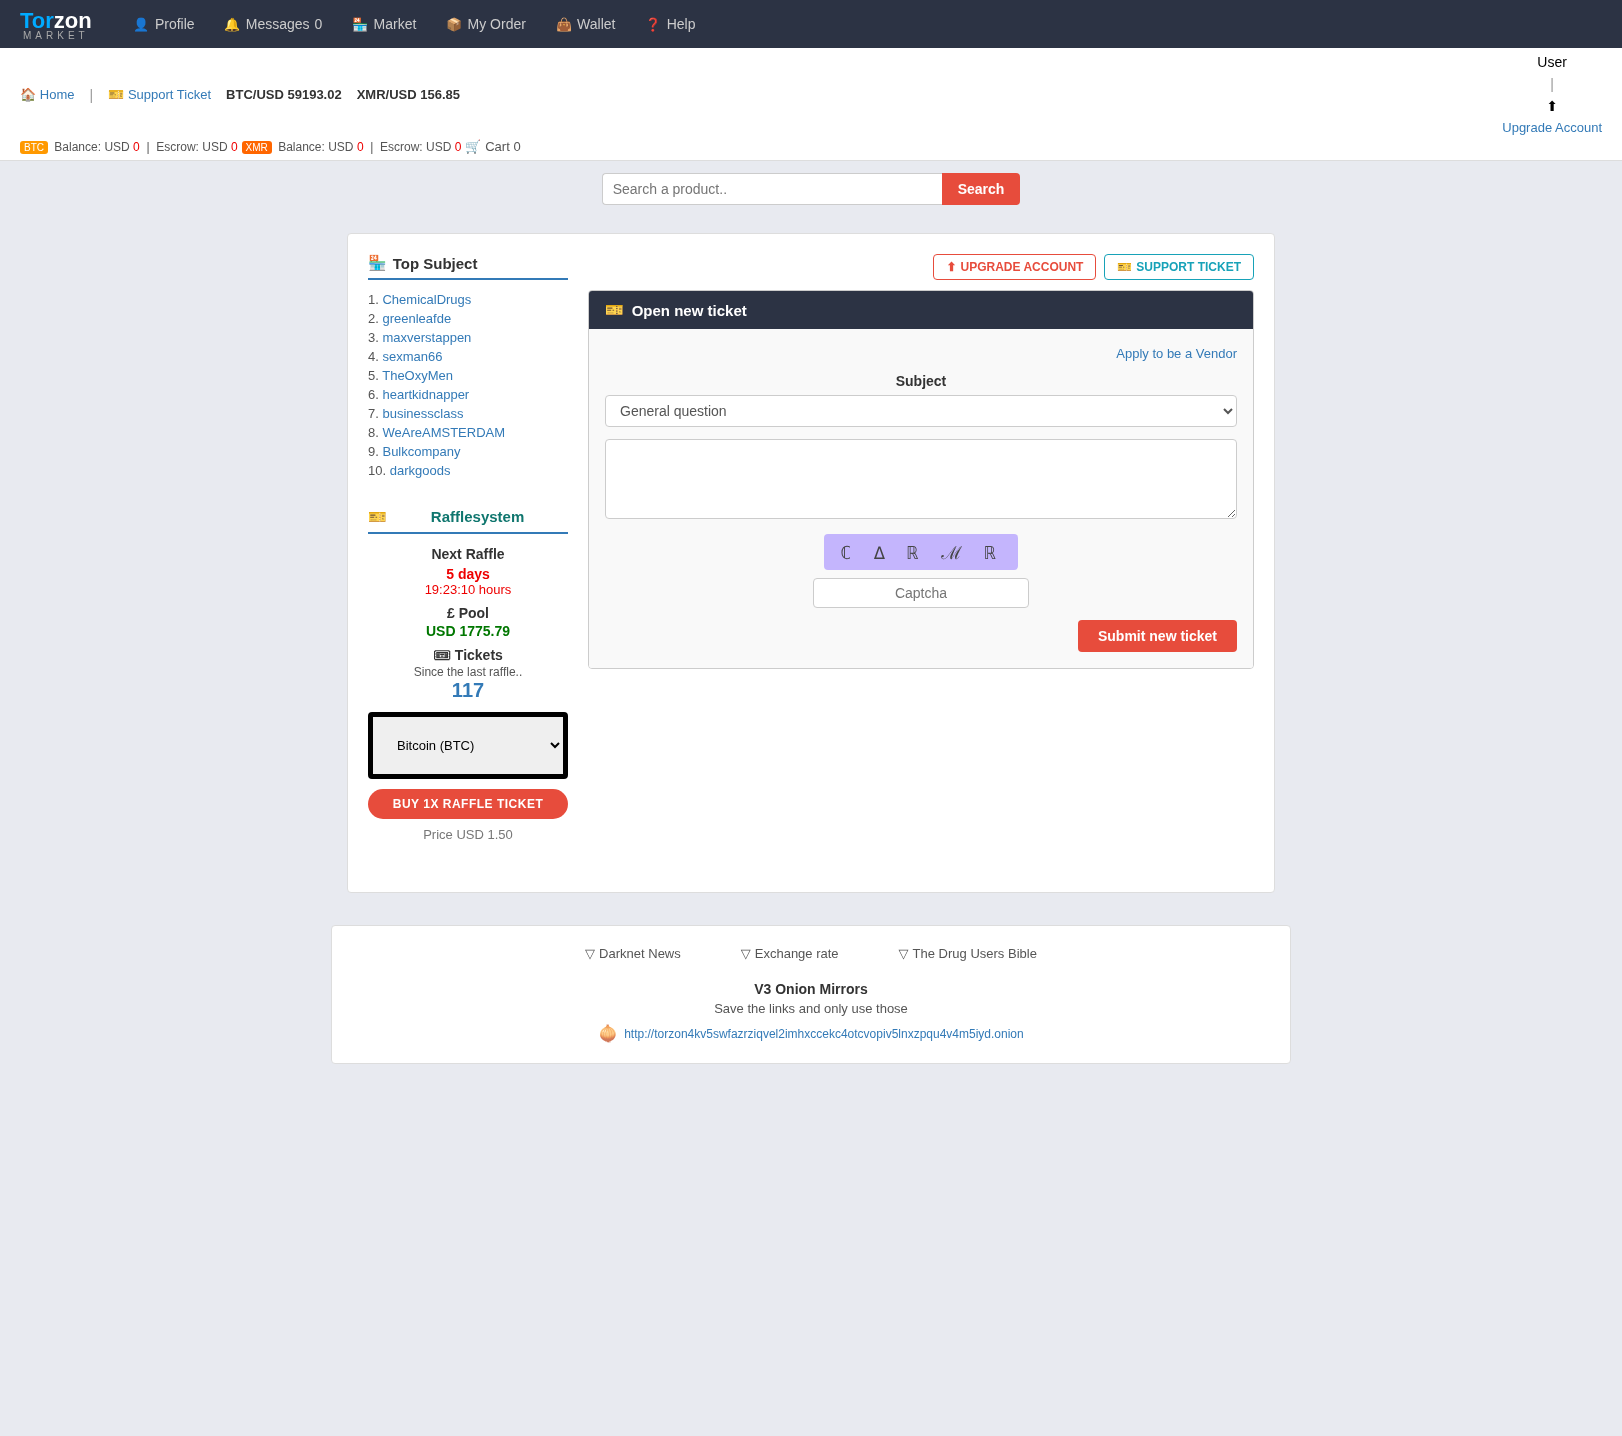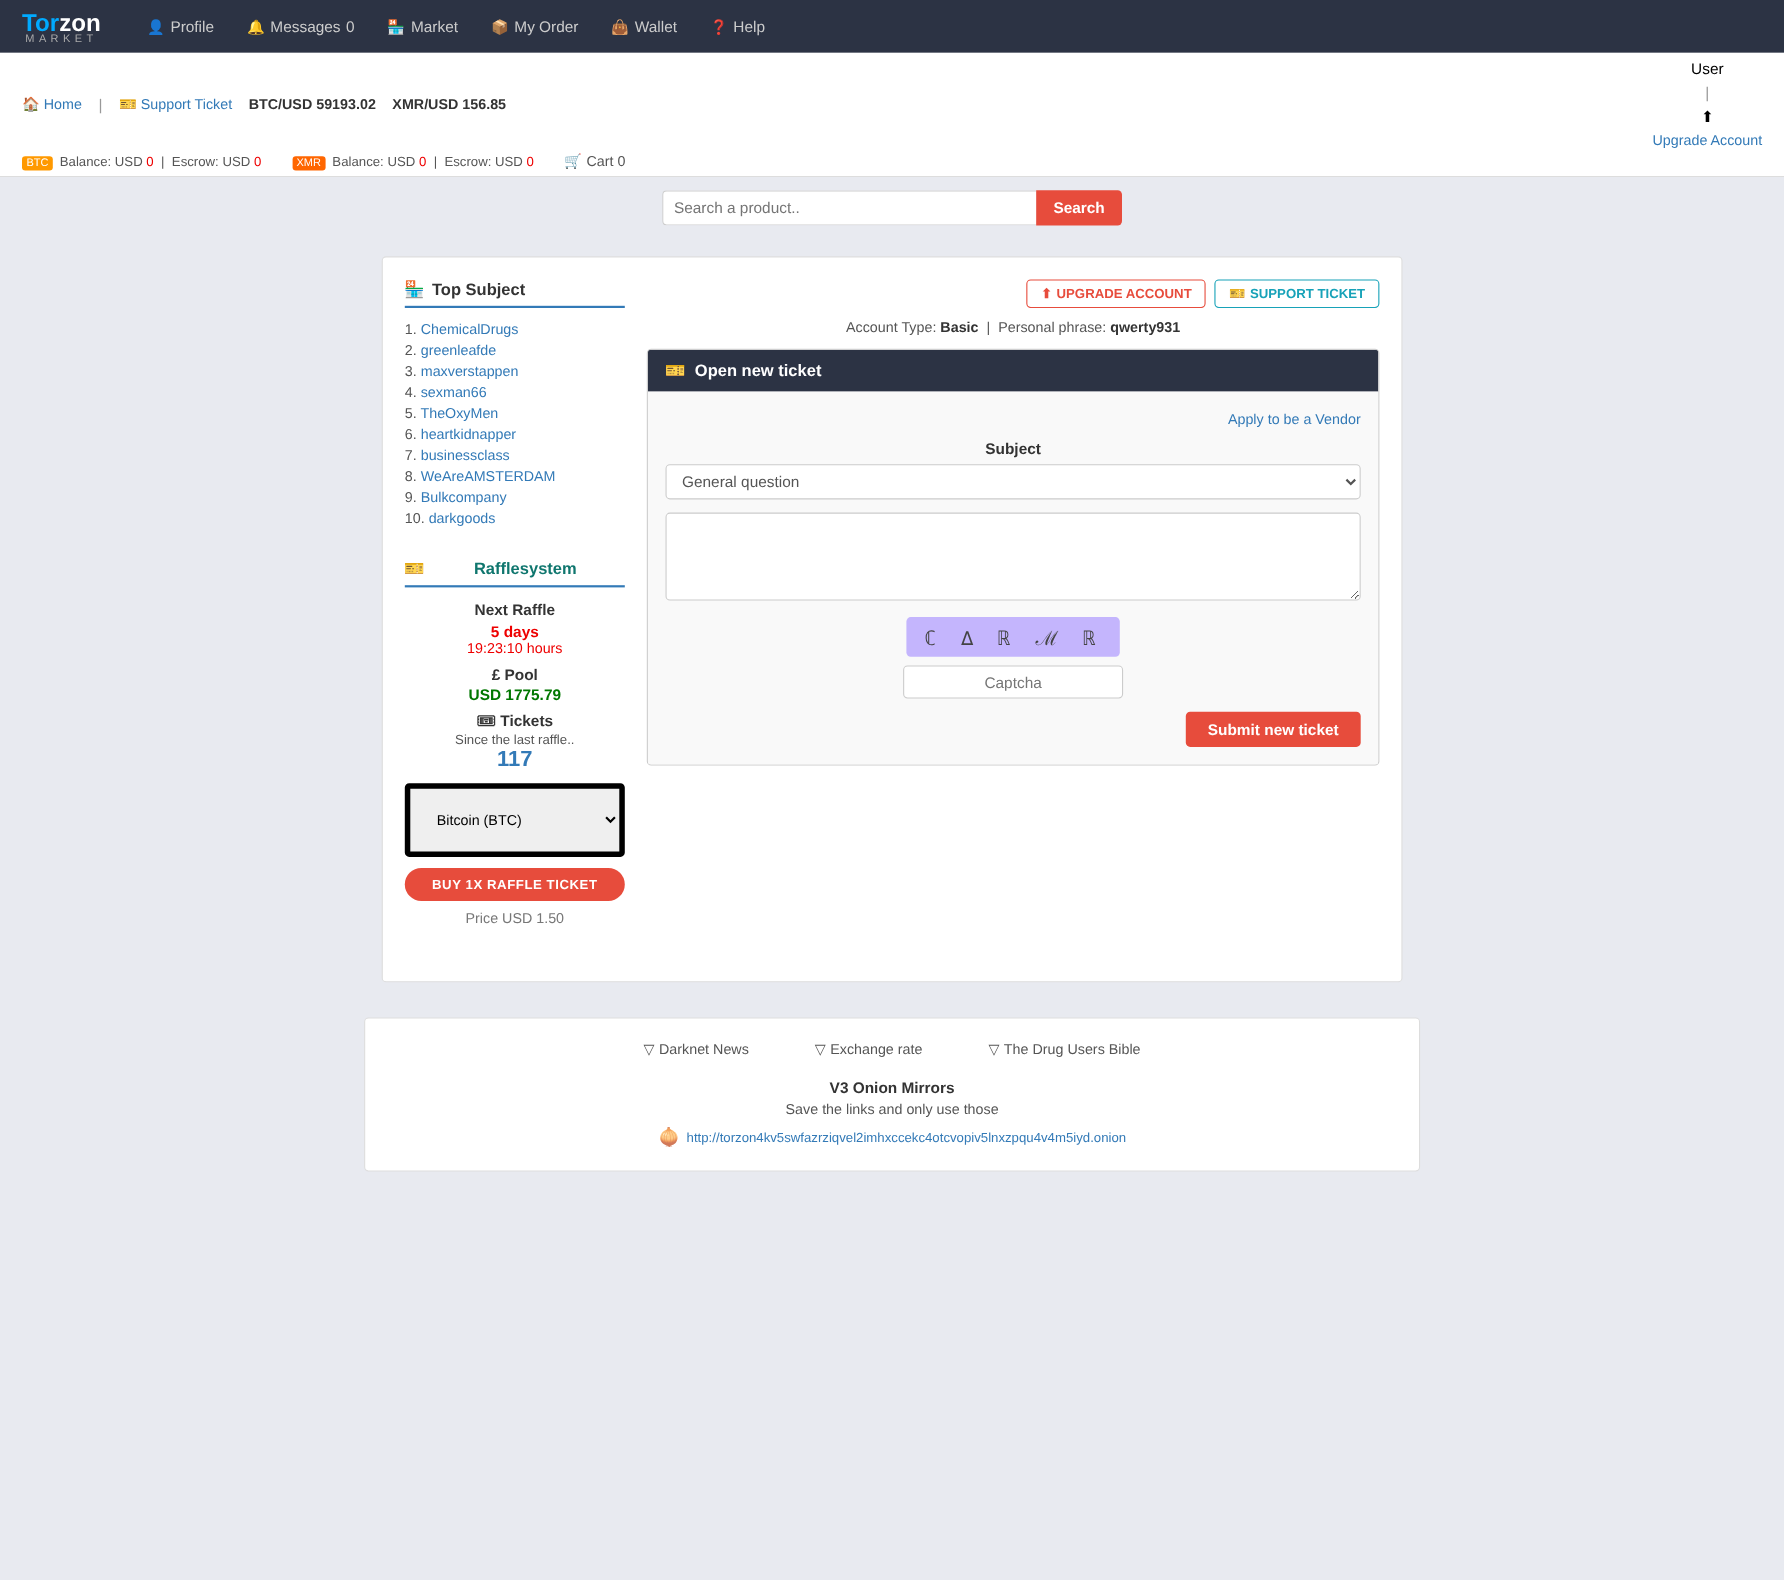--- a/index.html
+++ b/index.html
@@ -47,21 +47,21 @@
     }
     .topbar-link { color: #337ab7; text-decoration: none; font-size: 13px; }
     .topbar-sep { color: #999; }
     .btc-price { color: #555; font-size: 13px; text-align: center; }
     .btc-price span { font-weight: bold; color: #333; }
     .topbar-right { margin-left: auto; display: flex; align-items: center; gap: 6px; flex-direction: column; }
     .upgrade-link { color: #337ab7; text-decoration: none; font-size: 13px; }
     .topbar-row2 {
       display: flex;
       align-items: center;
-      gap: 28px;
+      gap: 4px;
       margin-top: 4px;
     }
     .balance-item { font-size: 12px; color: #555; }
     .balance-item .badge {
       background: #f90;
       color: #fff;
       font-size: 10px;
       padding: 1px 4px;
       border-radius: 3px;
       margin-right: 3px;
@@ -279,21 +279,21 @@
       background: #c4b5fd;
       padding: 6px 16px;
       border-radius: 4px;
       font-size: 18px;
       letter-spacing: 6px;
       font-family: monospace;
       color: #444;
       user-select: none;
     }
     .captcha-input {
-      width: 200px;
+      width: 216px;
       padding: 6px 10px;
       border: 1px solid #ccc;
       border-radius: 4px;
       font-size: 14px;
       text-align: center;
     }
     .submit-row { display: flex; justify-content: flex-end; }
     .submit-btn {
       background: #e74c3c;
       color: #fff;
@@ -478,27 +478,20 @@
         <button class="btn-upgrade">
           <span>⬆</span>
           <span>UPGRADE ACCOUNT</span>
         </button>
         <button class="btn-support">
           <span>🎫</span>
           <span>SUPPORT TICKET</span>
         </button>
       </div>
 
-      <div class="account-info">
-        <span>Account Type:</span>
-        <strong>Basic</strong>
-        &nbsp;|&nbsp;
-        <span>Personal phrase:</span>
-        <strong>qwerty931</strong>
-      </div>
 
       <div class="ticket-form-card">
         <div class="ticket-form-header">
           <span>🎫</span>
           <span>Open new ticket</span>
         </div>
         <div class="ticket-form-body">
           <div class="vendor-apply-link">
             <a href="#">Apply to be a Vendor</a>
           </div>

